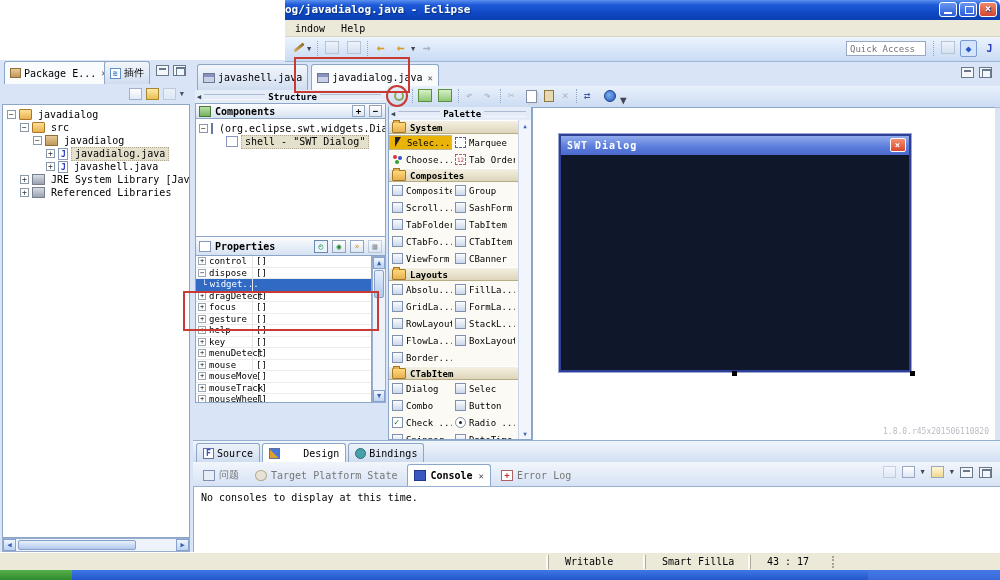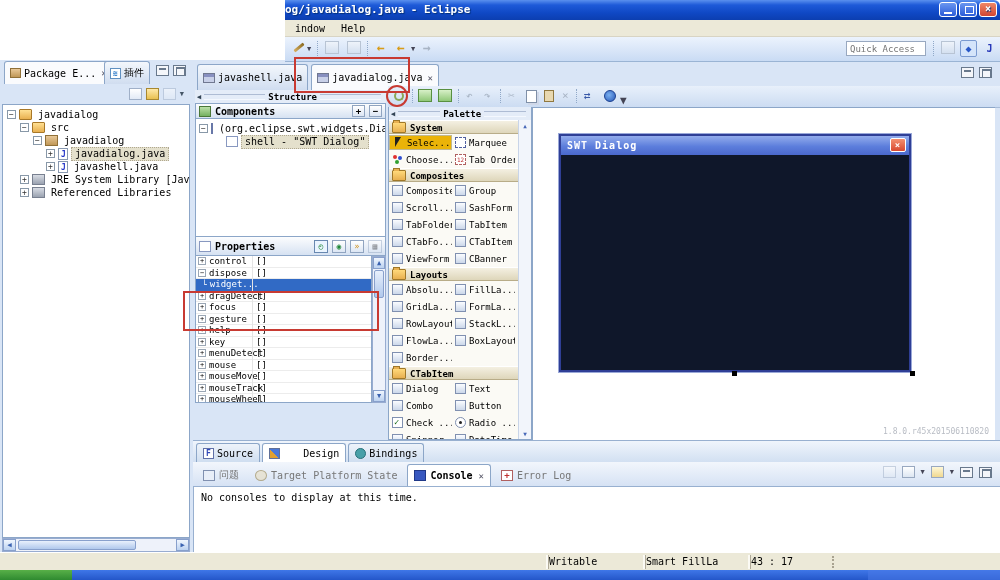--- a/index.html
+++ b/index.html
@@ -198,21 +198,21 @@
   .cti.cons{background:#3858c0;border:1px solid #203888;}
   .cti.err{background:#fff;border:1px solid #b06060;}
   .cti.err::after{content:"+";display:block;color:#c03030;font-size:9px;line-height:9px;text-align:center;font-weight:bold;}
   .console-icons{position:absolute;right:8px;top:4px;display:flex;gap:6px;align-items:center;}
   .con-ic{width:13px;height:12px;border:1px solid #98a8c0;background:linear-gradient(#fff,#dde6f2);box-sizing:border-box;}
   .con-ic.gray{opacity:.45;}
   .console-body{position:absolute;left:0;top:25px;right:0;bottom:0;background:#fff;
     border-left:1px solid #98b0d0;box-sizing:border-box;padding:5px 7px;}
   
   .statusbar{left:0;top:552px;width:1000px;height:18px;background:#ece9d8;border-top:1px solid #fff;box-sizing:border-box;}
-  .st-cell{position:absolute;top:2px;height:14px;line-height:14px;padding-left:0;border-left:1px solid #b0aa98;box-shadow:-2px 0 0 #fbfaf4;}
+  .st-cell{position:absolute;top:2px;height:14px;line-height:14px;padding-left:16px;border-left:1px solid #b0aa98;box-shadow:-2px 0 0 #fbfaf4;}
   .st-dots{position:absolute;left:832px;top:3px;height:12px;border-left:2px dotted #a8a290;}
   
   .taskbar{left:0;top:570px;width:1000px;height:10px;background:linear-gradient(180deg,#3f77e8,#2456c9);}
   .tb-green{position:absolute;left:0;top:0;width:72px;height:10px;background:linear-gradient(180deg,#58b048,#2f8a30);}
   .tb-seg{position:absolute;left:868px;top:0;right:0;height:10px;background:#4a7ae8;opacity:.55;}
   
   .anno{position:absolute;border:2px solid #c83a32;z-index:60;}
   .anno.circle{border-radius:50%;}
   
   .sep-col{left:190px;top:60px;width:3px;height:492px;background:#d9e5f6;}
@@ -624,21 +624,21 @@
               <span class="cat-folder"></span>
               <span>CTabItem</span>
             </div>
             <div class="pal-row">
               <div class="pal-item">
                 <span class="pi "></span>
                 <span>Dialog</span>
               </div>
               <div class="pal-item">
                 <span class="pi "></span>
-                <span>Text</span>
+                <span>Selec</span>
               </div>
             </div>
             <div class="pal-row">
               <div class="pal-item">
                 <span class="pi "></span>
                 <span>Combo</span>
               </div>
               <div class="pal-item">
                 <span class="pi "></span>
                 <span>Button</span>

